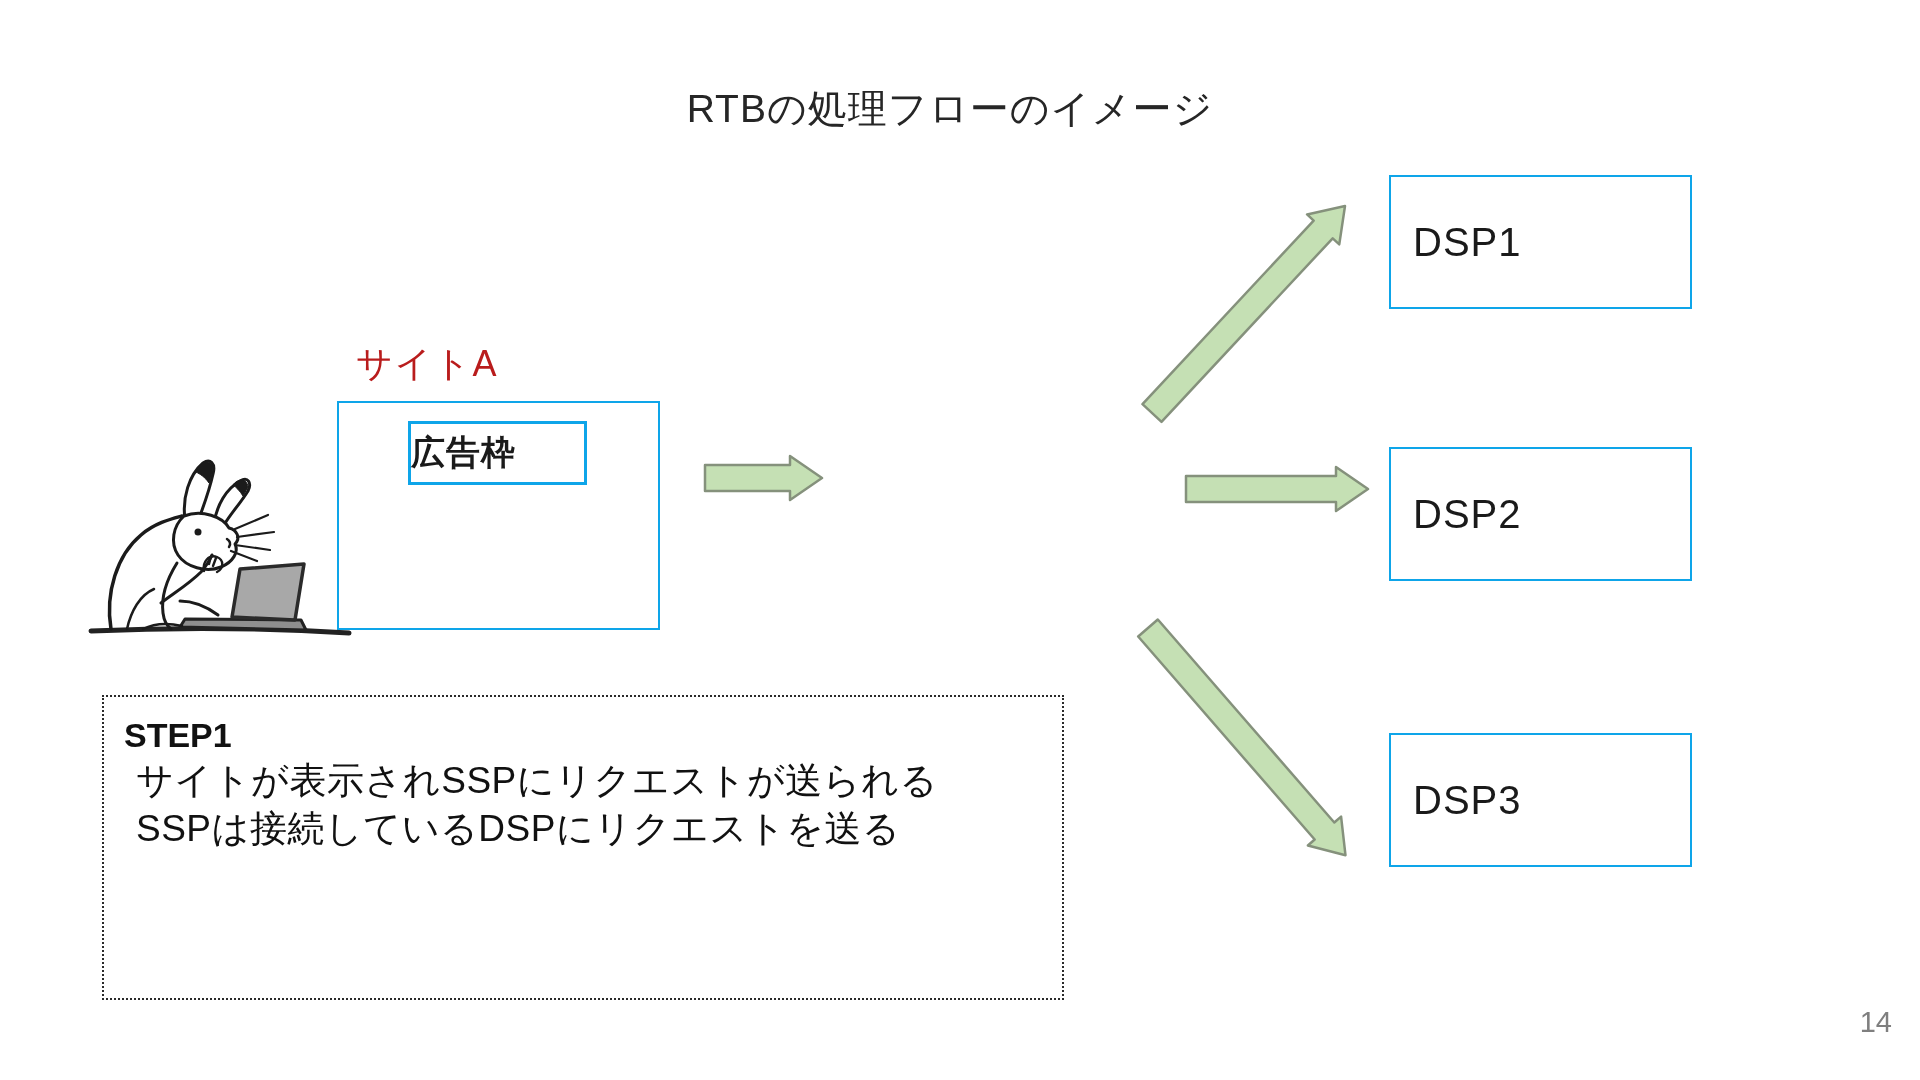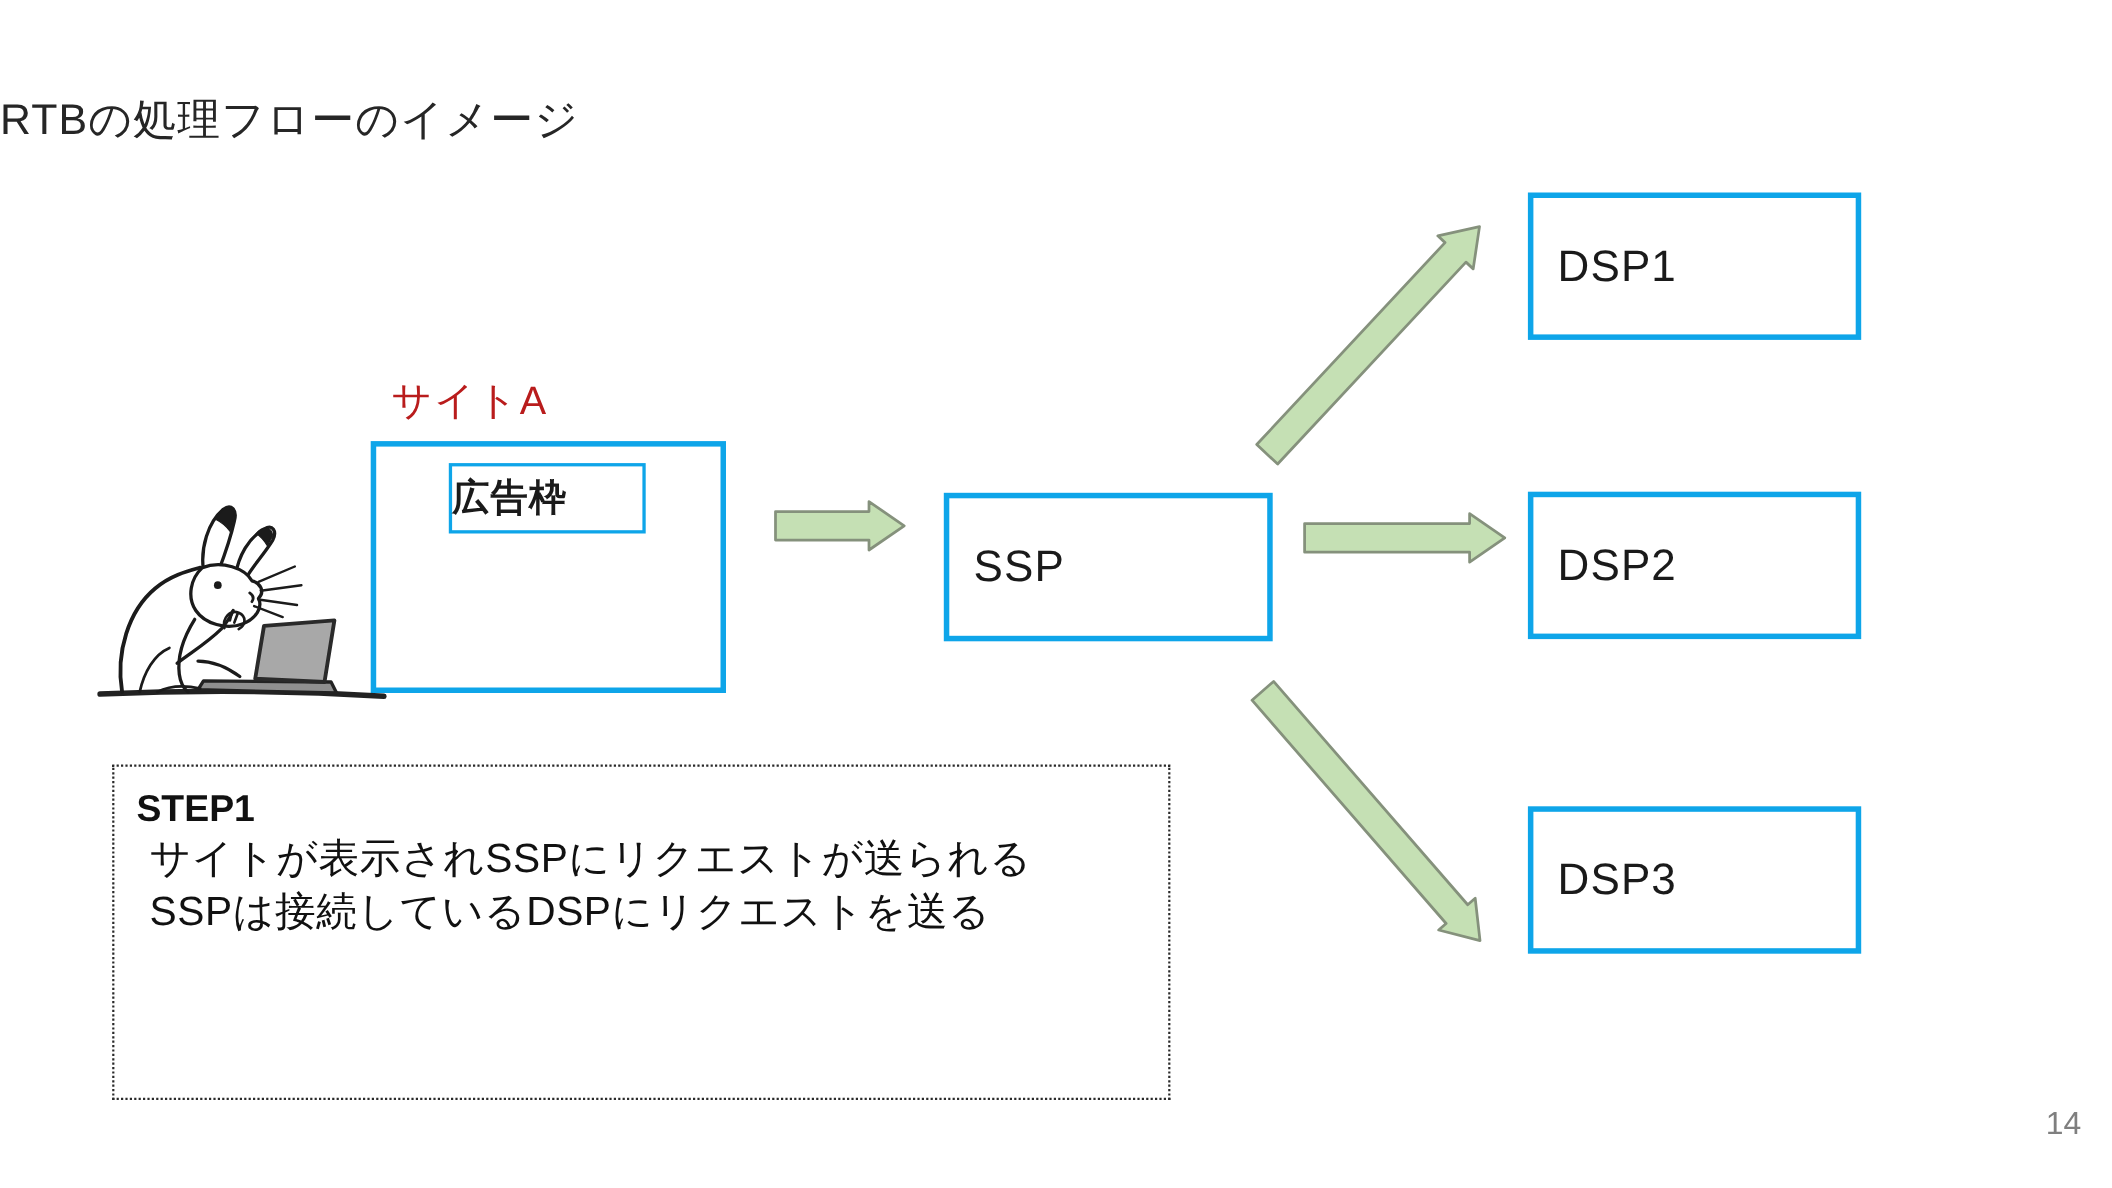--- a/index.html
+++ b/index.html
@@ -1,30 +1,30 @@
 <!DOCTYPE html>
 <html><head>
 <meta charset="utf-8">
 <style>
   html,body{margin:0;padding:0;background:#ffffff;}
   body{font-family:"Liberation Sans","DejaVu Sans",sans-serif;}
   .canvas{position:relative;width:1920px;height:1080px;background:#ffffff;overflow:hidden;}
 
   .slide-title{
     position:absolute;left:0;top:82px;width:1900px;
-    text-align:left;font-size:39px;color:#262626;letter-spacing:1px;
+    text-align:center;font-size:39px;color:#262626;letter-spacing:1px;
   }
 
   .site-label{
     position:absolute;left:356px;top:340px;
     font-size:36px;color:#b91c1c;letter-spacing:2px;
   }
 
   .box{
-    position:absolute;background:#ffffff;border:5px solid #0ea5e9;
+    position:absolute;background:#ffffff;border:2px solid #0ea5e9;
     box-sizing:border-box;color:#1a1a1a;
   }
   .site-box{left:337px;top:401px;width:323px;height:229px;}
   .adslot-box{
     left:408px;top:421px;width:179px;height:64px;border-width:3px;
     display:flex;align-items:center;justify-content:flex-start;
     font-size:34px;font-weight:bold;letter-spacing:1px;
   }
   .node{
     display:flex;align-items:center;padding-left:22px;
@@ -60,23 +60,20 @@
   <div class="slide-title">RTBの処理フローのイメージ</div>
 
   <div class="site-label">サイトA</div>
 
   <div class="box site-box"></div>
 
   <div class="box adslot-box">
     <span>広告枠</span>
   </div>
 
-  <div class="box node ssp-box">
-    <span>SSP</span>
-  </div>
 
   <div class="box node dsp1-box">
     <span>DSP1</span>
   </div>
 
   <div class="box node dsp2-box">
     <span>DSP2</span>
   </div>
 
   <div class="box node dsp3-box">

